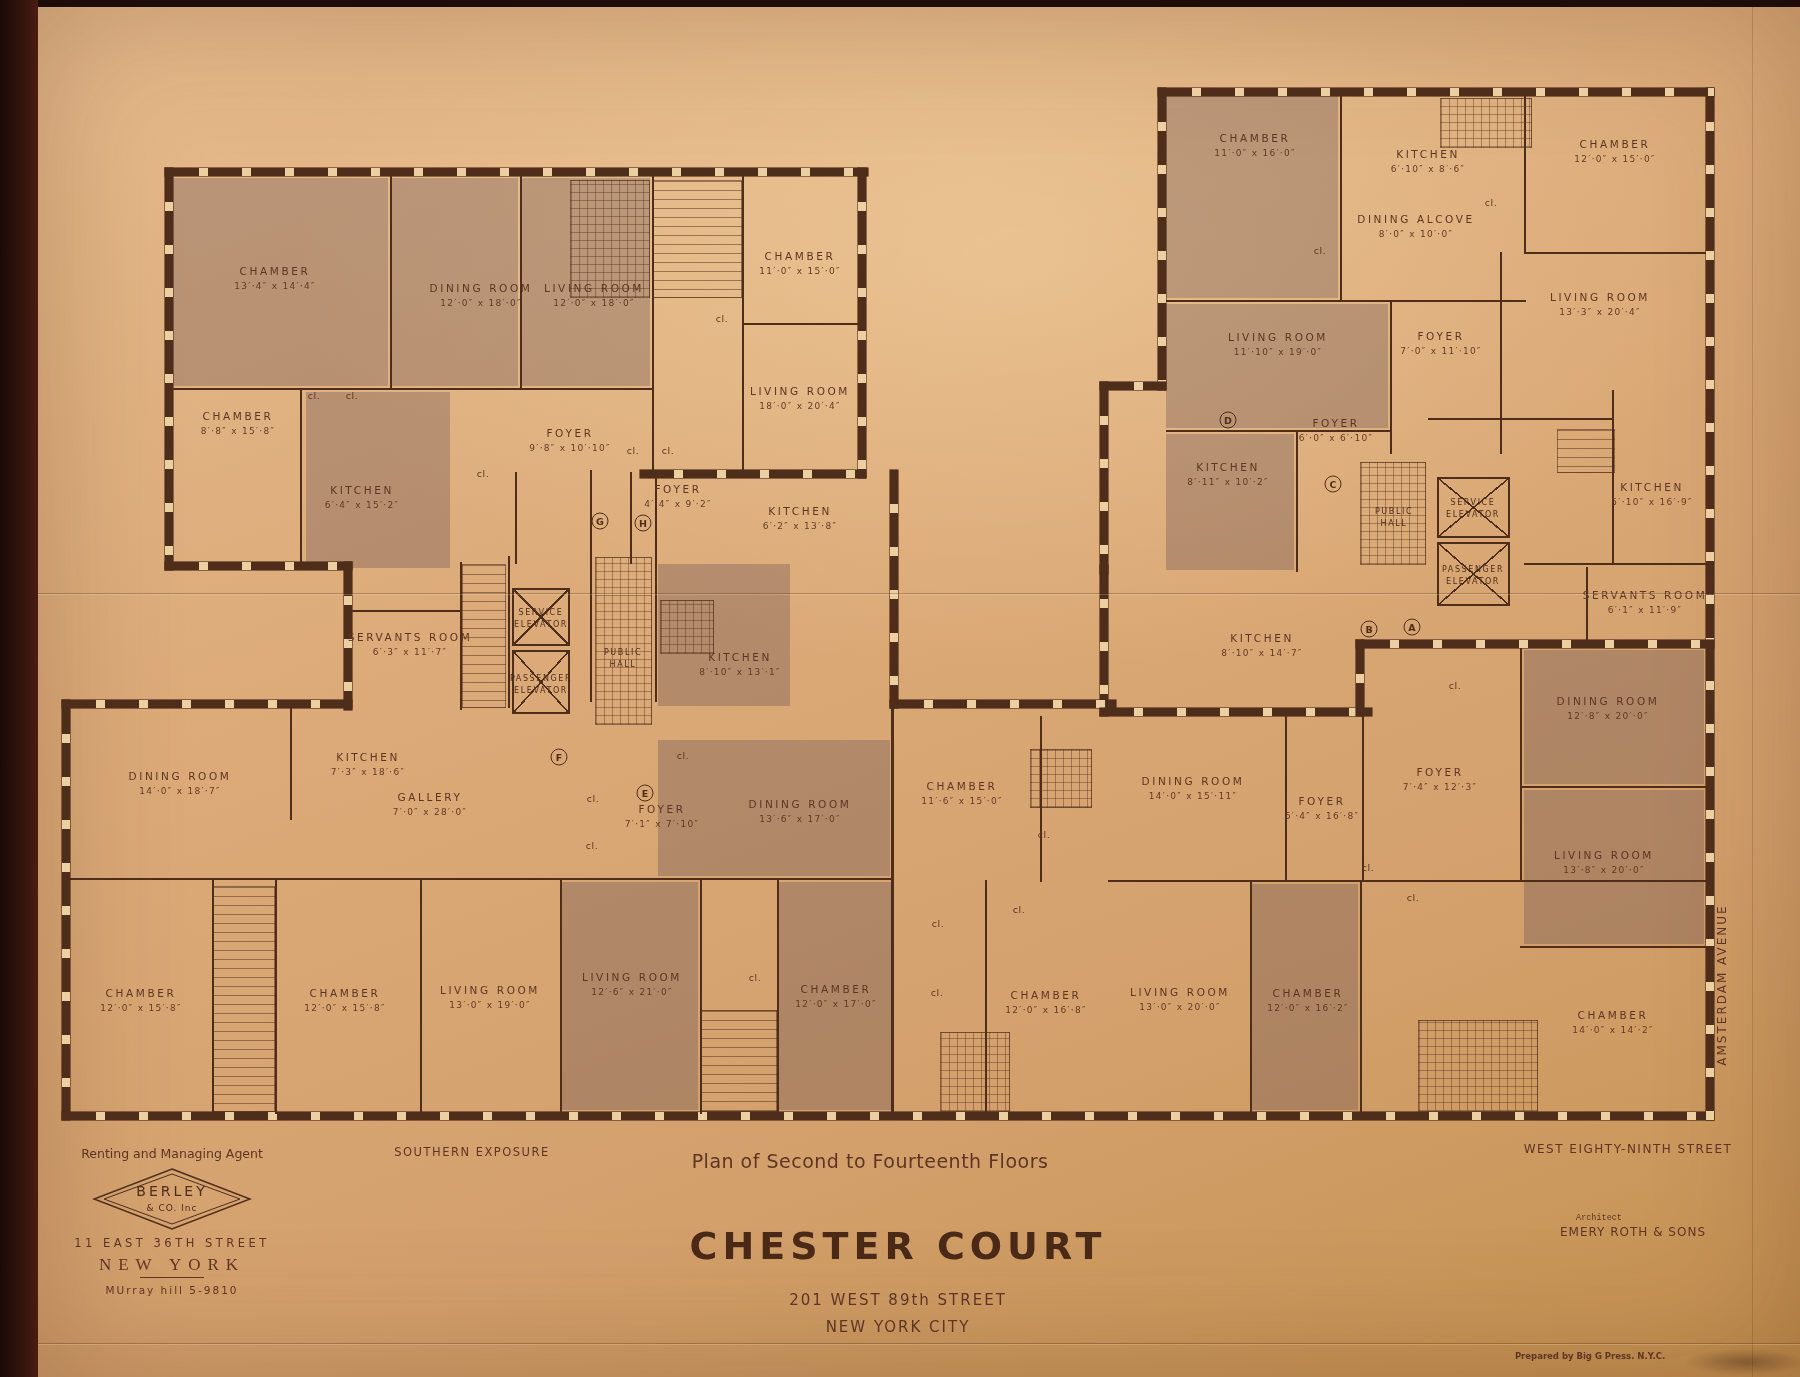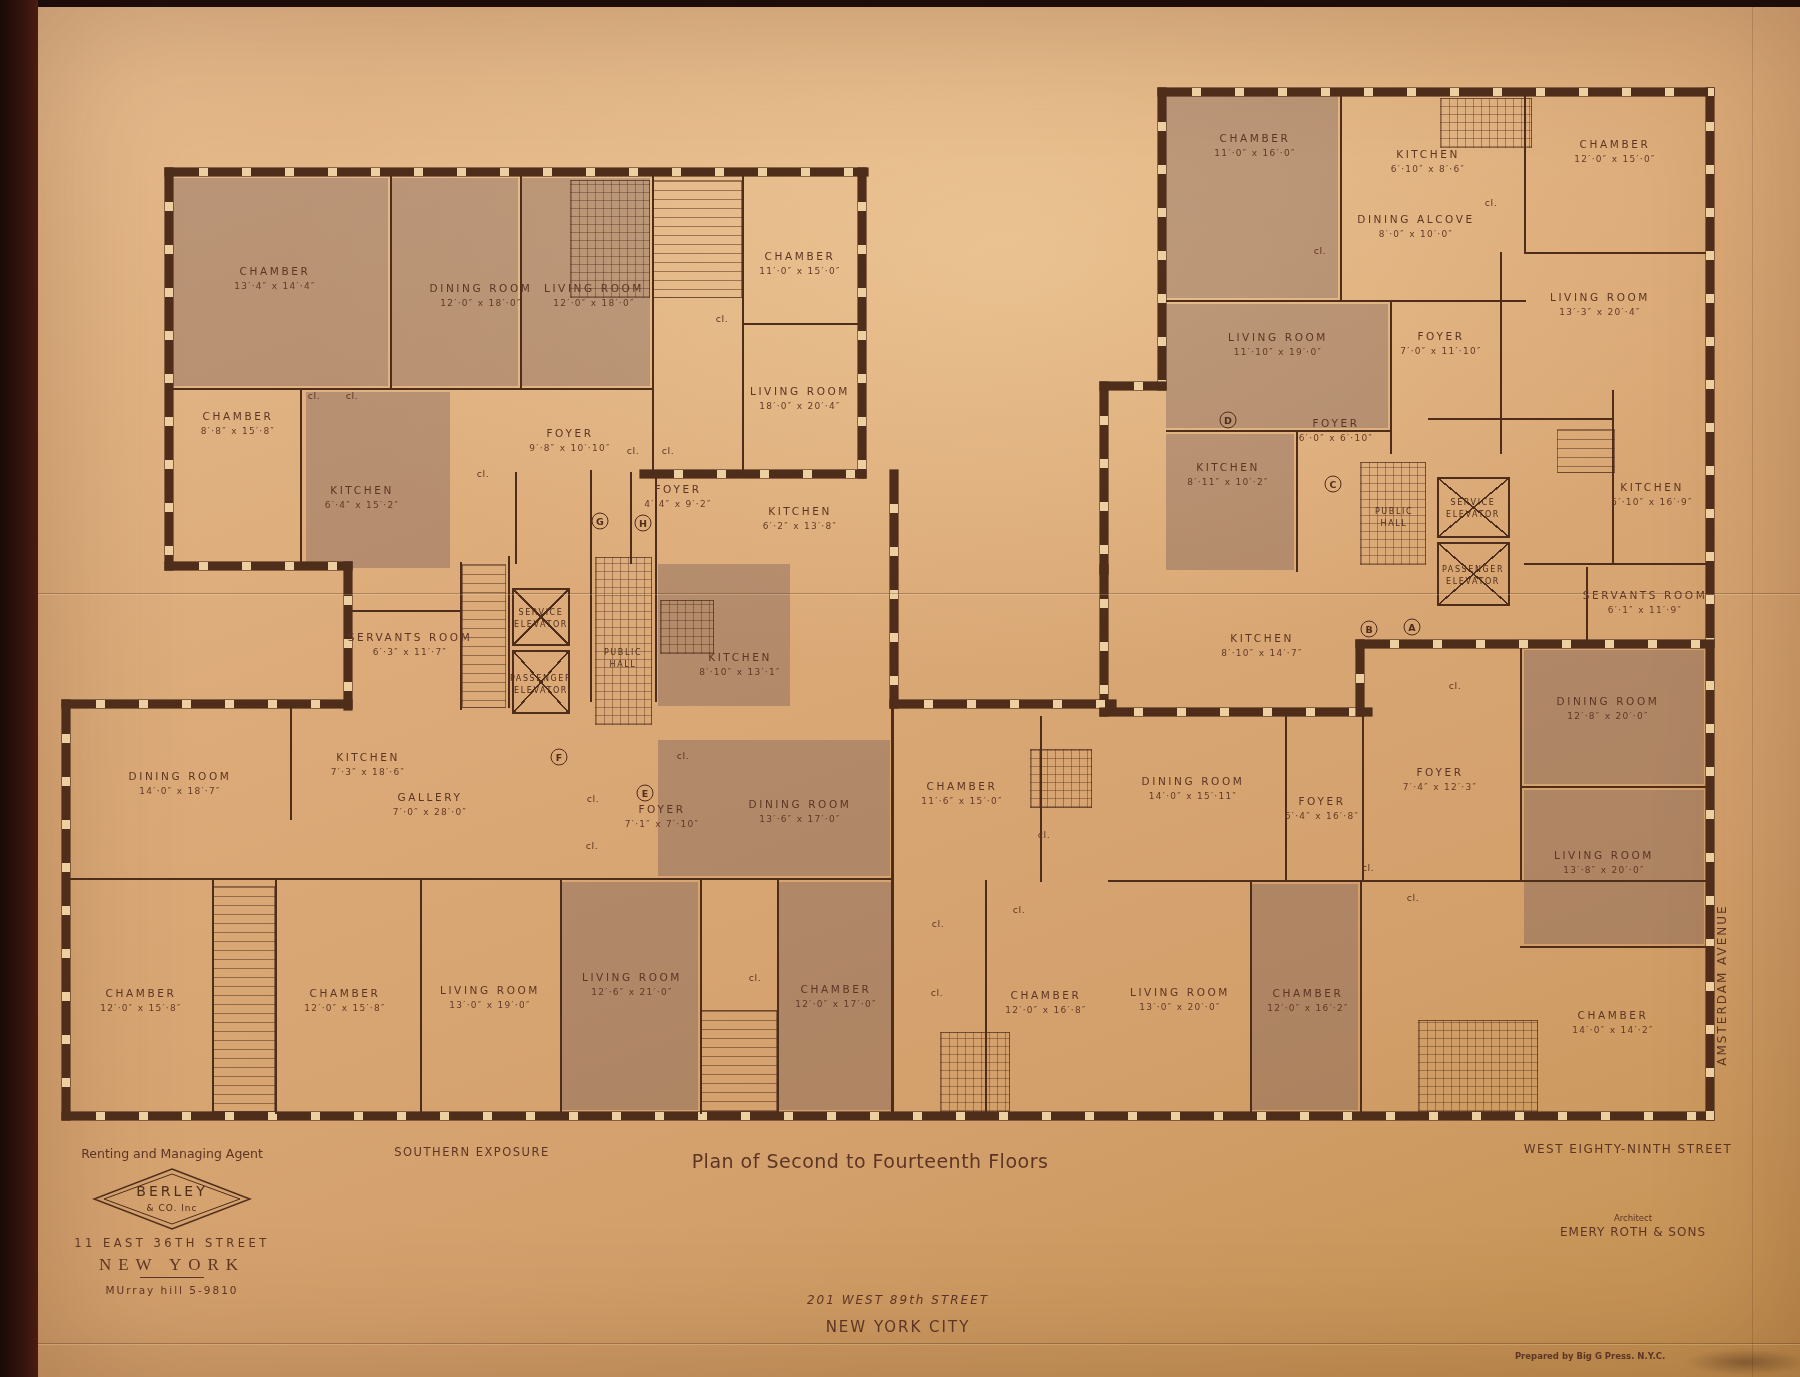--- a/index.html
+++ b/index.html
@@ -54,21 +54,21 @@
   #note{position:absolute;left:54px;top:296px;width:126px;font-size:9px;line-height:11.8px;color:var(--ink-soft);text-align:left;}
   #agent-heading{font-size:12.5px;color:var(--ink-soft);}
   #agent-address{font-size:11.5px;letter-spacing:3.5px;}
   #agent-city{font-family:"Liberation Serif",serif;font-size:17px;letter-spacing:7px;}
   #agent-rule{position:absolute;left:140px;top:1277px;width:64px;height:1px;background:var(--ink-soft);}
   #agent-phone{font-size:10.5px;letter-spacing:2px;}
   #southern{font-size:11.5px;letter-spacing:1.5px;}
   #plan-label{font-size:19px;letter-spacing:.5px;}
   #west89{font-size:12px;letter-spacing:1.5px;}
   #bldg-name{font-size:38px;font-weight:bold;letter-spacing:5px;color:#4a2a17;}
-  #bldg-address{font-size:12px;letter-spacing:2px;font-style:italic;}
+  #bldg-address{font-size:15px;letter-spacing:2px;}
   #bldg-city{font-size:15px;letter-spacing:2px;}
   #arch-heading{font-size:8.5px;}
   #arch-name{font-size:12px;letter-spacing:1px;}
   #printer{font-size:8.5px;font-weight:bold;}
   #amsterdam{position:absolute;left:1722px;top:985px;transform:translate(-50%,-50%) rotate(-90deg);font-size:12px;letter-spacing:2px;white-space:nowrap;}
   #logo{position:absolute;left:92px;top:1168px;}
 </style>
 </head>
 <body>
 
@@ -418,19 +418,20 @@
     <text x="80" y="43" text-anchor="middle" font-size="9" letter-spacing="1" fill="#4f2d1b" font-family="DejaVu Sans, sans-serif">&amp; CO. Inc</text>
   </svg>
   <div class="abs" id="agent-address" style="left:172px;top:1243px;">11 EAST 36TH STREET</div>
   <div class="abs" id="agent-city" style="left:172px;top:1265px;">NEW YORK</div>
   <div id="agent-rule"></div>
   <div class="abs" id="agent-phone" style="left:172px;top:1290px;">MUrray hill 5-9810</div>
 
   <div class="abs" id="southern" style="left:472px;top:1152px;">SOUTHERN EXPOSURE</div>
   <div class="abs" id="plan-label" style="left:870px;top:1161px;">Plan of Second to Fourteenth Floors</div>
   <div class="abs" id="west89" style="left:1628px;top:1149px;">WEST EIGHTY-NINTH STREET</div>
+  <div class="abs" id="bldg-name" style="left:898px;top:1246px;">CHESTER COURT</div>
   <div class="abs" id="bldg-address" style="left:898px;top:1300px;">201 WEST 89th STREET</div>
   <div class="abs" id="bldg-city" style="left:898px;top:1327px;">NEW YORK CITY</div>
-  <div class="abs" id="arch-heading" style="left:1633px;top:1218px;">Architect</div>
+  <div class="abs" id="arch-heading" style="left:1599px;top:1218px;font-family:Liberation Mono, monospace;">Architect</div>
   <div class="abs" id="arch-name" style="left:1633px;top:1232px;">EMERY ROTH &amp; SONS</div>
   <div class="abs" id="printer" style="left:1590px;top:1356px;">Prepared by Big G Press. N.Y.C.</div>
   <div id="amsterdam">AMSTERDAM AVENUE</div>
 </div>
 
 </body></html>

